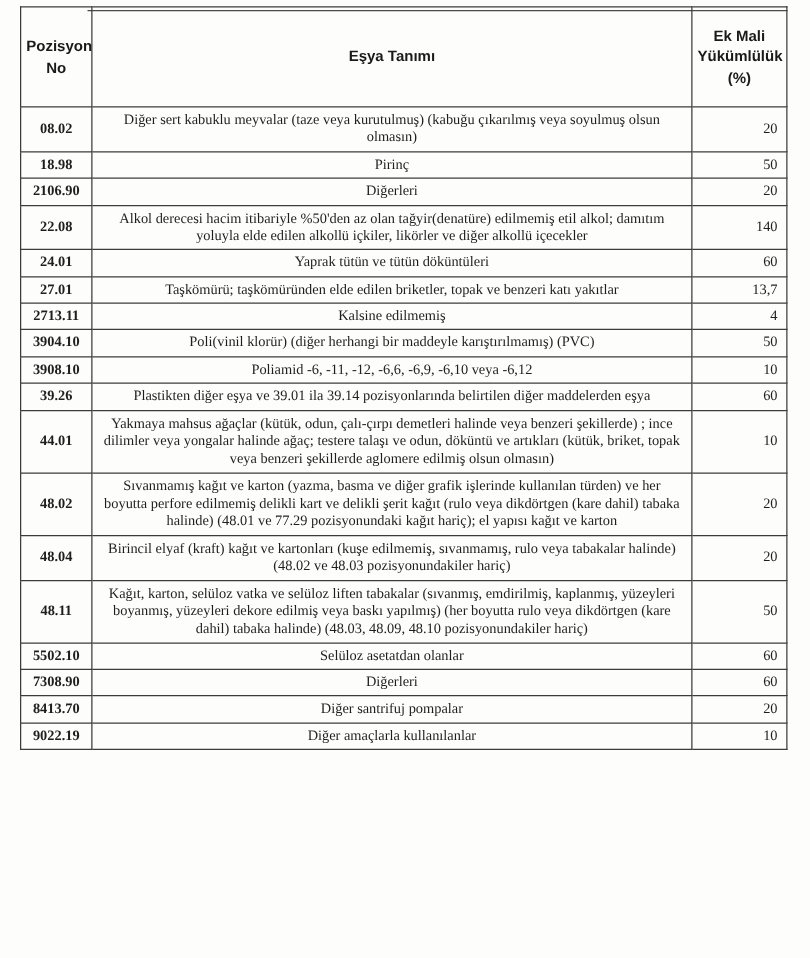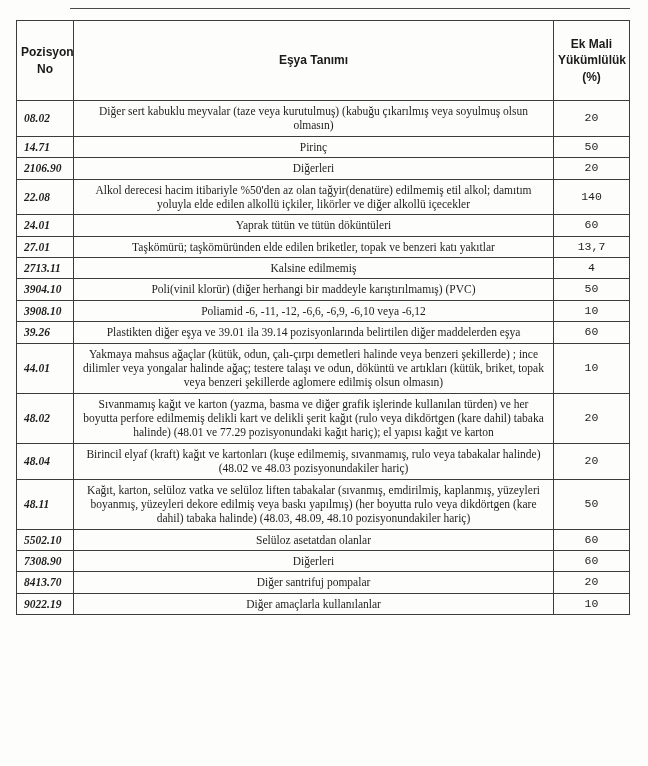--- a/index.html
+++ b/index.html
@@ -21,21 +21,21 @@
     position: absolute;
     left: 70px;
     top: 8px;
     width: 560px;
     height: 0;
     border-top: 1.5px solid #4a4a4a;
   }
   table.tariff {
     position: absolute;
     left: 16px;
-    top: 20px;
+    top: 5px;
     width: 613px;
     border-collapse: collapse;
     table-layout: fixed;
   }
   table.tariff col.c-no   { width: 57px; }
   table.tariff col.c-desc { width: 480px; }
   table.tariff col.c-rate { width: 76px; }
 
   table.tariff th,
   table.tariff td {
@@ -55,31 +55,29 @@
     padding: 2px 4px;
   }
   table.tariff td {
     font-size: 11.5px;
     line-height: 1.25;
     padding: 3px 7px;
     vertical-align: middle;
   }
   td.cell-no {
     font-weight: bold;
-    text-align: left;
+    text-align: center;
     padding-left: 6px;
     white-space: nowrap;
-    font-style: italic;
   }
   td.cell-desc {
     text-align: center;
   }
   td.cell-rate {
-    text-align: center;
-    font-family: Liberation Mono, monospace;
+    text-align: right;
   }
 </style>
 </head>
 <body>
 
 <div class="page">
   <div class="scan-top-line"></div>
 
   <table class="tariff">
     <colgroup>
@@ -99,21 +97,21 @@
     </thead>
     <tbody>
 
         <tr>
           <td class="cell-no">08.02</td>
           <td class="cell-desc">Diğer sert kabuklu meyvalar (taze veya kurutulmuş) (kabuğu çıkarılmış veya soyulmuş olsun olmasın)</td>
           <td class="cell-rate">20</td>
         </tr>
 
         <tr>
-          <td class="cell-no">14.71</td>
+          <td class="cell-no">18.98</td>
           <td class="cell-desc">Pirinç</td>
           <td class="cell-rate">50</td>
         </tr>
 
         <tr>
           <td class="cell-no">2106.90</td>
           <td class="cell-desc">Diğerleri</td>
           <td class="cell-rate">20</td>
         </tr>
 

